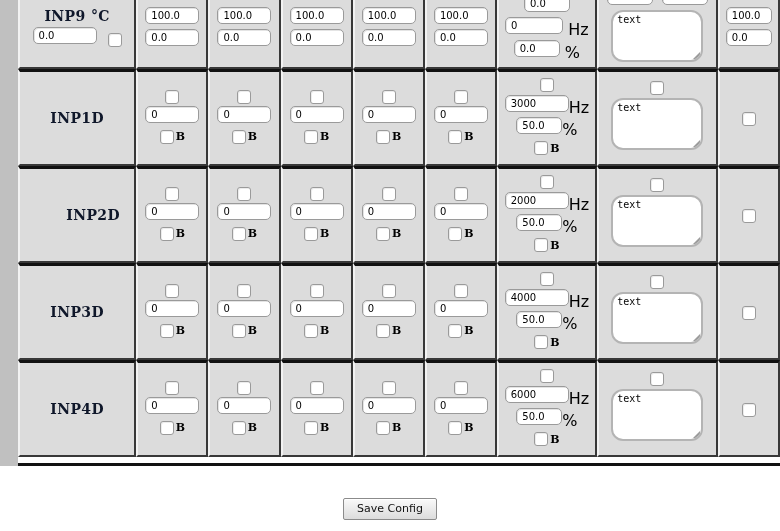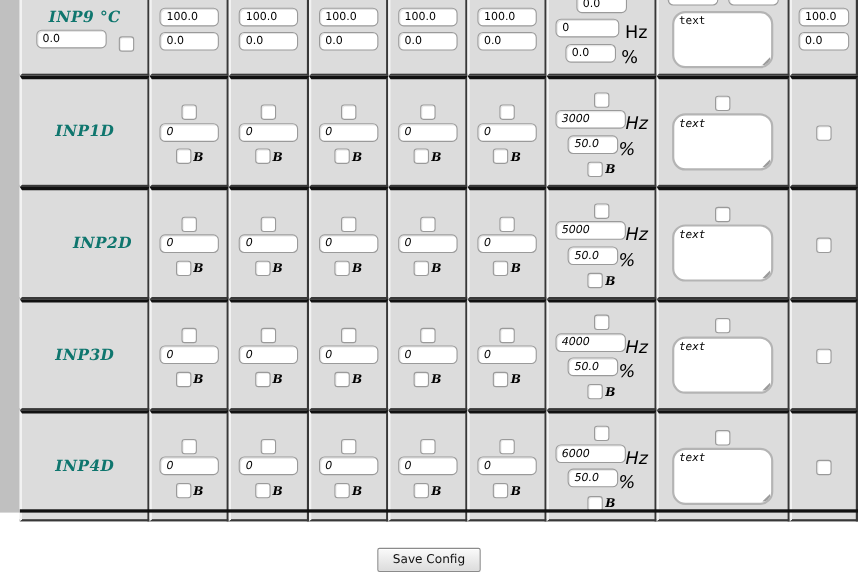--- a/index.html
+++ b/index.html
@@ -38,24 +38,23 @@
     padding: 0;
     vertical-align: middle;
     text-align: center;
   }
   .row-sep td { border-top: 3px solid #111; }
 
   .lbl {
     font-family: "DejaVu Serif", serif;
     font-weight: bold;
     font-size: 14px;
-    color: #0f766e;
+    color: #0f172a;
     letter-spacing: .4px;
     text-align: center;
-    font-style: italic;
   }
   .lbl-top { padding-top: 2px; }
 
   
   .inp {
     display: inline-block;
     box-sizing: border-box;
     height: 17px;
     line-height: 15px;
     background: #ffffff;
@@ -95,21 +94,21 @@
   }
   .bmark {
     font-family: "DejaVu Serif", serif;
     font-size: 11px;
     font-weight: bold;
     color: #000;
     vertical-align: middle;
     margin-left: 2px;
   }
 
-  .pad { padding: 8px 0 5px 0; font-style: italic; }
+  .pad { padding: 1px 0 5px 0; }
   .line { line-height: 1; margin: 2px 0; }
   .line2 { line-height: 1; margin: 3px 0 2px 0; }
 
   
   .ta {
     position: relative;
     display: inline-block;
     box-sizing: border-box;
     width: 92px; height: 52px;
     background: #ffffff;
@@ -324,21 +323,21 @@
           <div class="pad">
             <div class="line"><span class="cb"></span></div>
             <div class="line"><span class="inp w54">0</span></div>
             <div class="line"><span class="cb"></span><span class="bmark">B</span></div>
           </div>
         </td>
 
         <td>
           <div class="pad">
             <div class="line"><span class="cb"></span></div>
-            <div class="line"><span class="inp w64">5000</span><span class="unit">Hz</span></div>
+            <div class="line"><span class="inp w64">2000</span><span class="unit">Hz</span></div>
             <div class="line"><span class="inp w46">50.0</span><span class="unit">%</span></div>
             <div class="line"><span class="cb"></span><span class="bmark">B</span></div>
           </div>
         </td>
 
         <td>
           <div class="pad">
             <div class="line"><span class="cb"></span></div>
             <div class="line"><span class="ta"><span>text</span><span class="grip"></span></span></div>
           </div>

